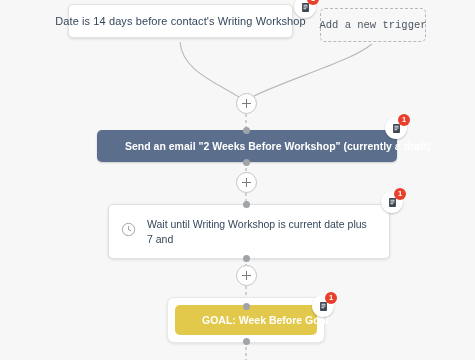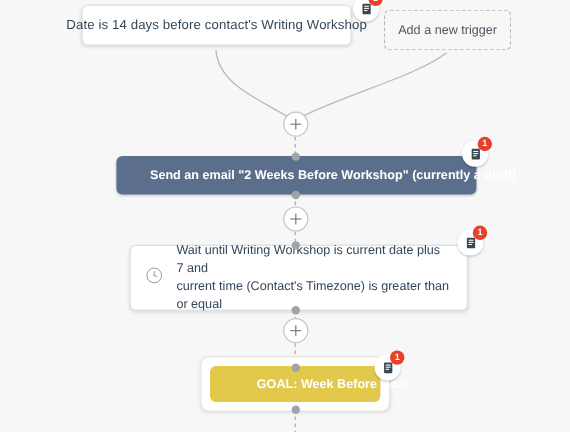--- a/index.html
+++ b/index.html
@@ -111,21 +111,21 @@
     border: 1px solid #e8e8e8;
     border-radius: 7px;
     box-shadow: 0 1px 3px rgba(0,0,0,0.10);
     padding: 7px;
   }
   .goal-pill {
     background: #e2c84b;
     border-radius: 5px;
     display: flex;
     align-items: center;
-    padding: 0 28px;
+    padding: 0 16px;
     height: 30px;
     color: #ffffff;
     font-size: 10.5px;
     font-weight: bold;
     white-space: nowrap;
   }
   .goal-pill .label { margin-left: 11px; }
 
   
   .plus-node {
@@ -212,21 +212,21 @@
   <div class="badge" style="left:294px; top:-4px;">
     <svg width="11" height="11" viewBox="0 0 16 16">
       <rect x="3" y="1.5" width="10" height="13" rx="1" fill="#3d4752"></rect>
       <rect x="5" y="4" width="6" height="1.3" fill="#ffffff"></rect>
       <rect x="5" y="6.6" width="6" height="1.3" fill="#ffffff"></rect>
       <rect x="5" y="9.2" width="4" height="1.3" fill="#ffffff"></rect>
     </svg>
     <span class="count">1</span>
   </div>
 
-  <div class="node trigger-add" style="left:320px; top:8px; width:106px; height:34px;">
+  <div class="node trigger-add" style="left:320px; top:8px; width:106px; height:34px;font-family:Liberation Mono, monospace;">
     <span>Add a new trigger</span>
   </div>
 
   <div class="plus-node" style="left:236px; top:93px;"></div>
 
   <div class="anchor-dot" style="left:243px; top:127px;"></div>
   <div class="node action-email" style="left:97px; top:130px; width:300px; height:32px;">
     <svg class="env-icon" width="17" height="12" viewBox="0 0 20 14">
       <rect x="0.6" y="0.6" width="18.8" height="12.8" rx="1.3" fill="#ffffff"></rect>
       <path d="M1.6 2 L10 8 L18.4 2" fill="none" stroke="#5b6f8c" stroke-width="1.7"></path>
@@ -250,21 +250,20 @@
   <div class="node action-wait" style="left:108px; top:204px; width:282px; height:55px;">
     <span class="clock-wrap">
       <svg width="15" height="15" viewBox="0 0 20 20">
         <circle cx="10" cy="10" r="8.2" fill="none" stroke="#8f949a" stroke-width="1.1"></circle>
         <line x1="10" y1="10" x2="10" y2="5.6" stroke="#8f949a" stroke-width="1.1" stroke-linecap="round"></line>
         <line x1="10" y1="10" x2="13.2" y2="11.6" stroke="#8f949a" stroke-width="1.1" stroke-linecap="round"></line>
       </svg>
     </span>
     <div class="wait-text">
       <div>Wait until Writing Workshop is current date plus 7 and</div>
-      <div>current time (Contact's Timezone) is greater than or equal</div>
     </div>
   </div>
   <div class="anchor-dot" style="left:243px; top:255px;"></div>
   <div class="badge" style="left:381px; top:191px;">
     <svg width="11" height="11" viewBox="0 0 16 16">
       <rect x="3" y="1.5" width="10" height="13" rx="1" fill="#3d4752"></rect>
       <rect x="5" y="4" width="6" height="1.3" fill="#ffffff"></rect>
       <rect x="5" y="6.6" width="6" height="1.3" fill="#ffffff"></rect>
       <rect x="5" y="9.2" width="4" height="1.3" fill="#ffffff"></rect>
     </svg>

